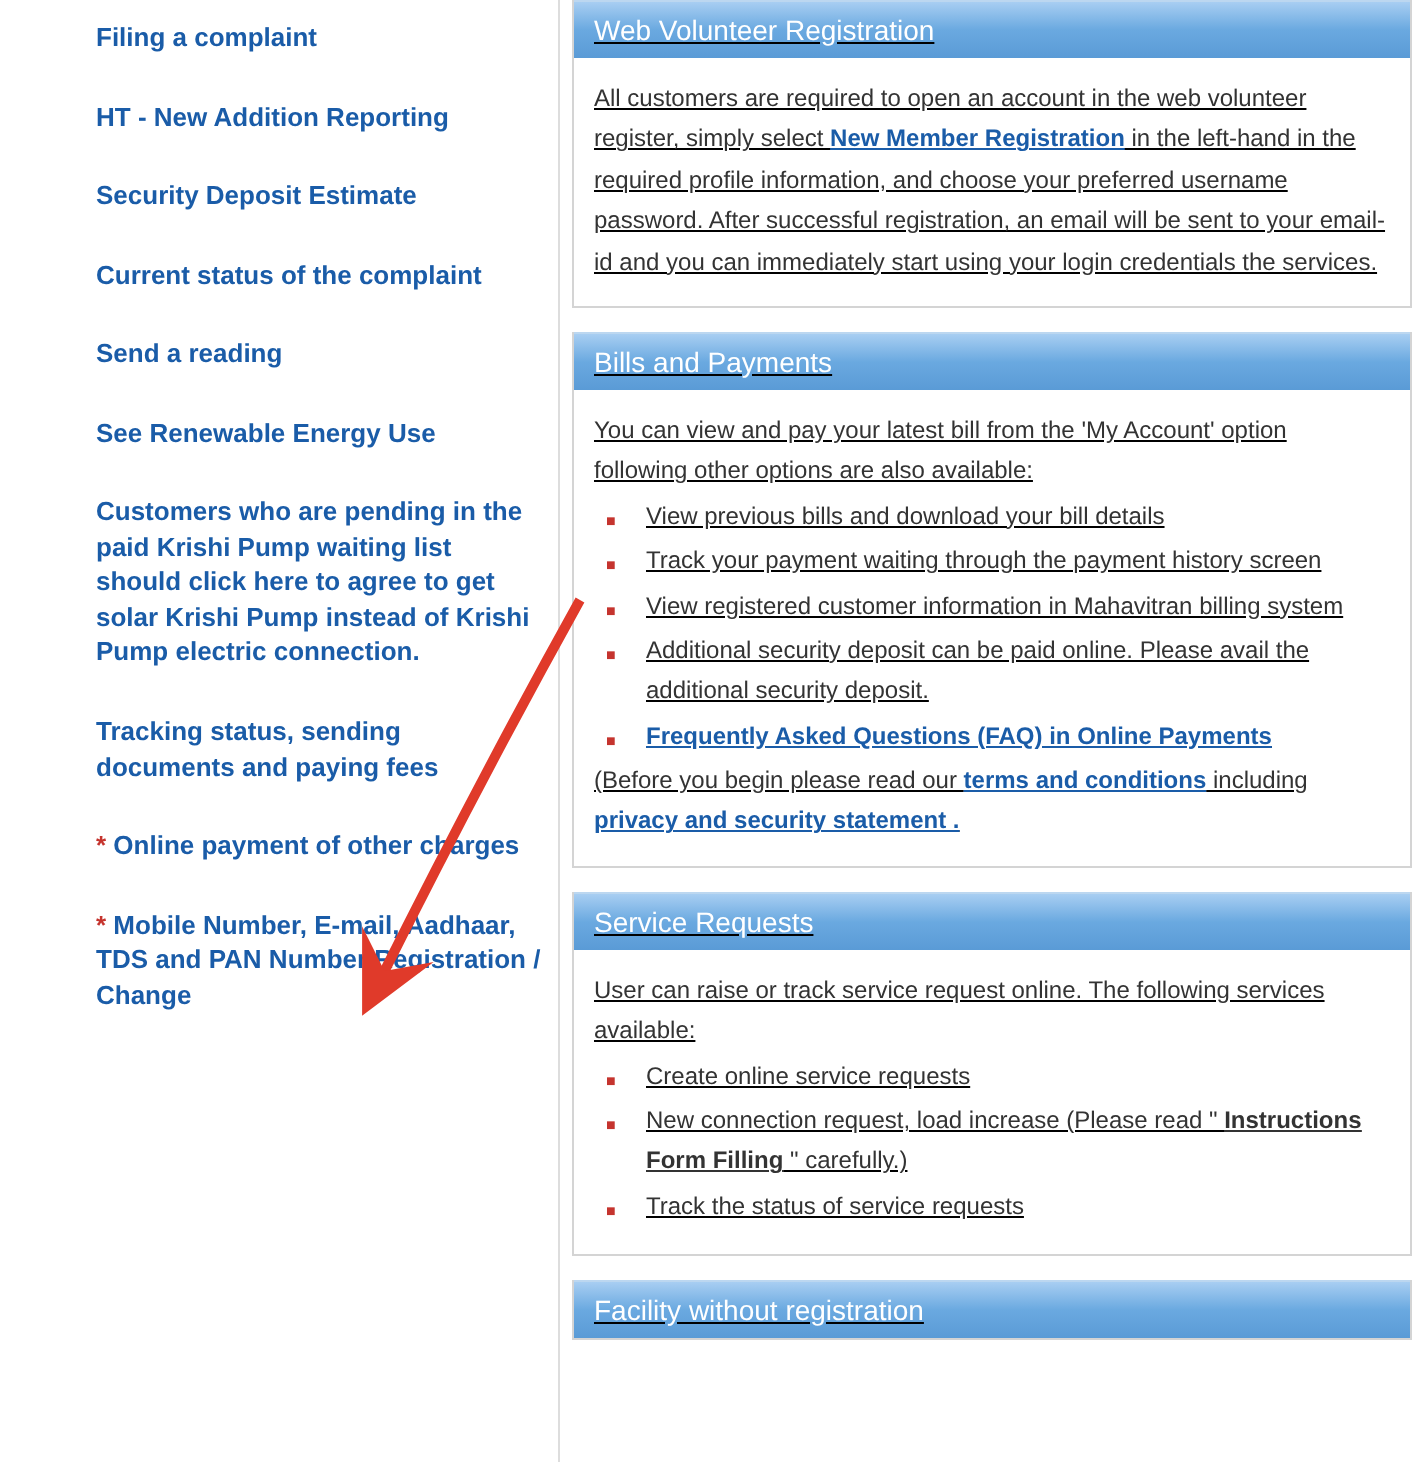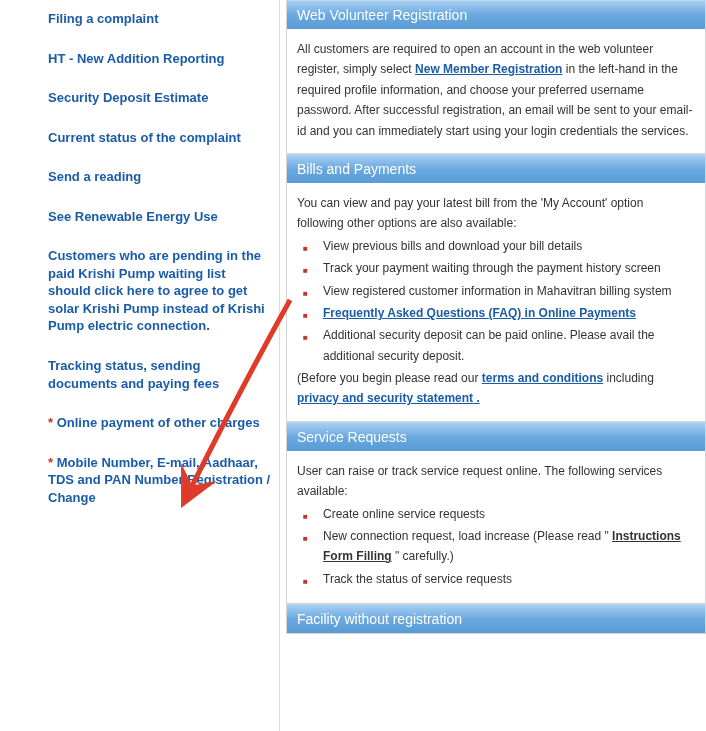--- a/index.html
+++ b/index.html
@@ -34,21 +34,23 @@
     .sidebar a .asterisk {
       color: #c5342e;
     }
     .main {
       flex: 1;
       padding: 0 0 0 6px;
     }
     .section {
       border: 1px solid #d4d4d4;
       border-top: none;
+      margin-bottom: 12px;
       background: #fff;
+      text-decoration: underline;
     }
     .section-header {
       background: linear-gradient(to bottom, #a8cef2 0%, #6aa9e0 50%, #5a9bd6 100%);
       color: #fff;
       font-size: 14px;
       padding: 6px 10px;
       border-top: 1px solid #bcd7f0;
     }
     .section-body {
       padding: 10px 12px 12px 10px;
@@ -119,22 +121,22 @@
     </div>
 
     <div class="section">
       <div class="section-header">Bills and Payments</div>
       <div class="section-body">
         <div>You can view and pay your latest bill from the 'My Account' option following other options are also available:</div>
         <ul class="bullets">
           <li>View previous bills and download your bill details</li>
           <li>Track your payment waiting through the payment history screen</li>
           <li>View registered customer information in Mahavitran billing system</li>
+          <li>Additional security deposit can be paid online. Please avail the additional security deposit.</li>
           <li><a href="#" class="underline">Frequently Asked Questions (FAQ) in Online Payments</a></li>
-          <li>Additional security deposit can be paid online. Please avail the additional security deposit.</li>
         </ul>
         <div>
           <span>(Before you begin please read our </span><a href="#">terms and conditions</a><span> including </span><a href="#">privacy and security statement .</a>
         </div>
       </div>
     </div>
 
     <div class="section">
       <div class="section-header">Service Requests</div>
       <div class="section-body">

